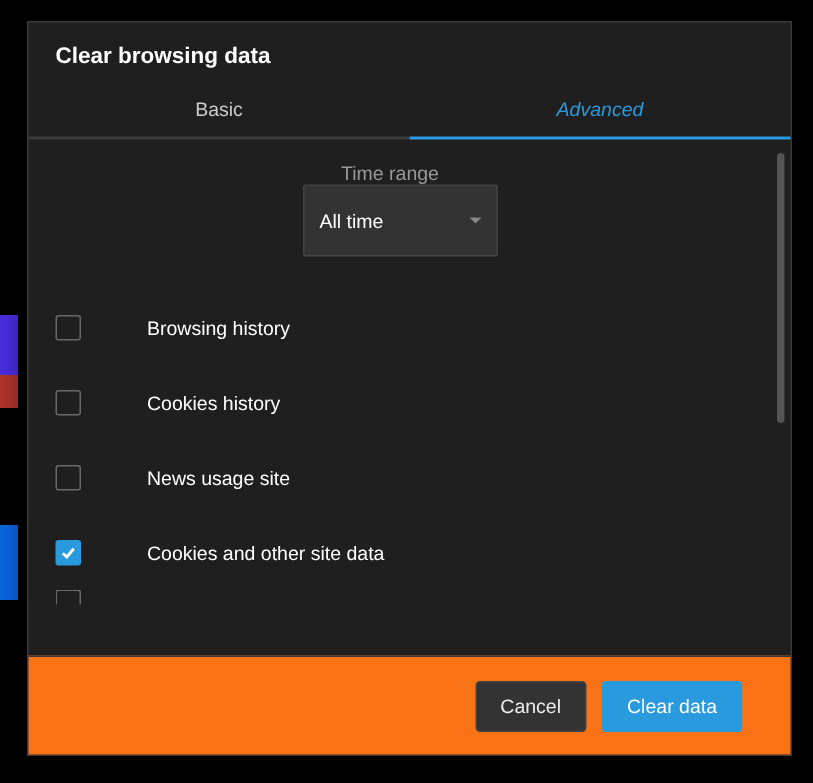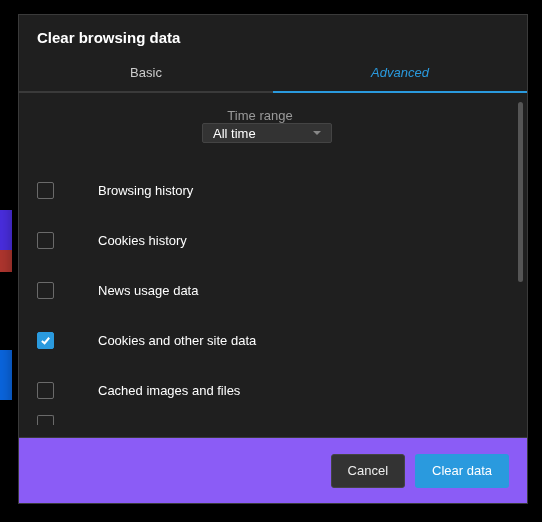--- a/index.html
+++ b/index.html
@@ -64,21 +64,21 @@
   .range-label {
     color: #9a9a9a;
     font-size: 13px;
     margin-right: 14px;
   }
   .select {
     background: #333;
     border: 1px solid #444;
     color: #fff;
     font-size: 13px;
-    height: 20px;
+    height: 48px;
     width: 130px;
     display: flex; align-items: center; justify-content: space-between;
     padding: 0 10px;
     border-radius: 2px;
     cursor: pointer;
   }
   .chevron {
     width: 0; height: 0;
     border-left: 4px solid transparent;
     border-right: 4px solid transparent;
@@ -113,23 +113,23 @@
   }
   .partial-item {
     height: 14px;
     display: flex; align-items: flex-start;
     overflow: hidden;
   }
   .partial-item .checkbox { height: 10px; border-bottom: none; border-radius: 2px 2px 0 0; }
   .footer {
     height: 66px;
     border-top: 1px solid #3a3a3a;
-    background: #8b5cf6;
+    background: #f97316;
     display: flex; align-items: center; justify-content: flex-end;
-    padding: 0 18px;
+    padding: 0 32px;
     gap: 10px;
   }
   .btn {
     height: 34px;
     padding: 0 16px;
     font-size: 13px;
     border-radius: 3px;
     cursor: pointer;
     display: flex; align-items: center;
     border: 1px solid transparent;
@@ -185,38 +185,32 @@
         <div class="checkbox">
           
         </div>
         <span class="item-label">Cookies history</span>
       </div>
 
       <div class="item">
         <div class="checkbox">
           
         </div>
-        <span class="item-label">News usage data</span>
+        <span class="item-label">News usage site</span>
       </div>
 
       <div class="item">
         <div class="checkbox checked">
           <svg class="checkmark" width="11" height="11" viewBox="0 0 12 12">
               <polyline points="2,6.5 5,9 10,3"></polyline>
             </svg>
         </div>
         <span class="item-label">Cookies and other site data</span>
       </div>
 
-      <div class="item">
-        <div class="checkbox">
-          
-        </div>
-        <span class="item-label">Cached images and files</span>
-      </div>
 
       <div class="partial-item">
         <div class="checkbox"></div>
       </div>
 
     </div>
     <div class="scrollbar"></div>
   </div>
 
   <div class="footer">

